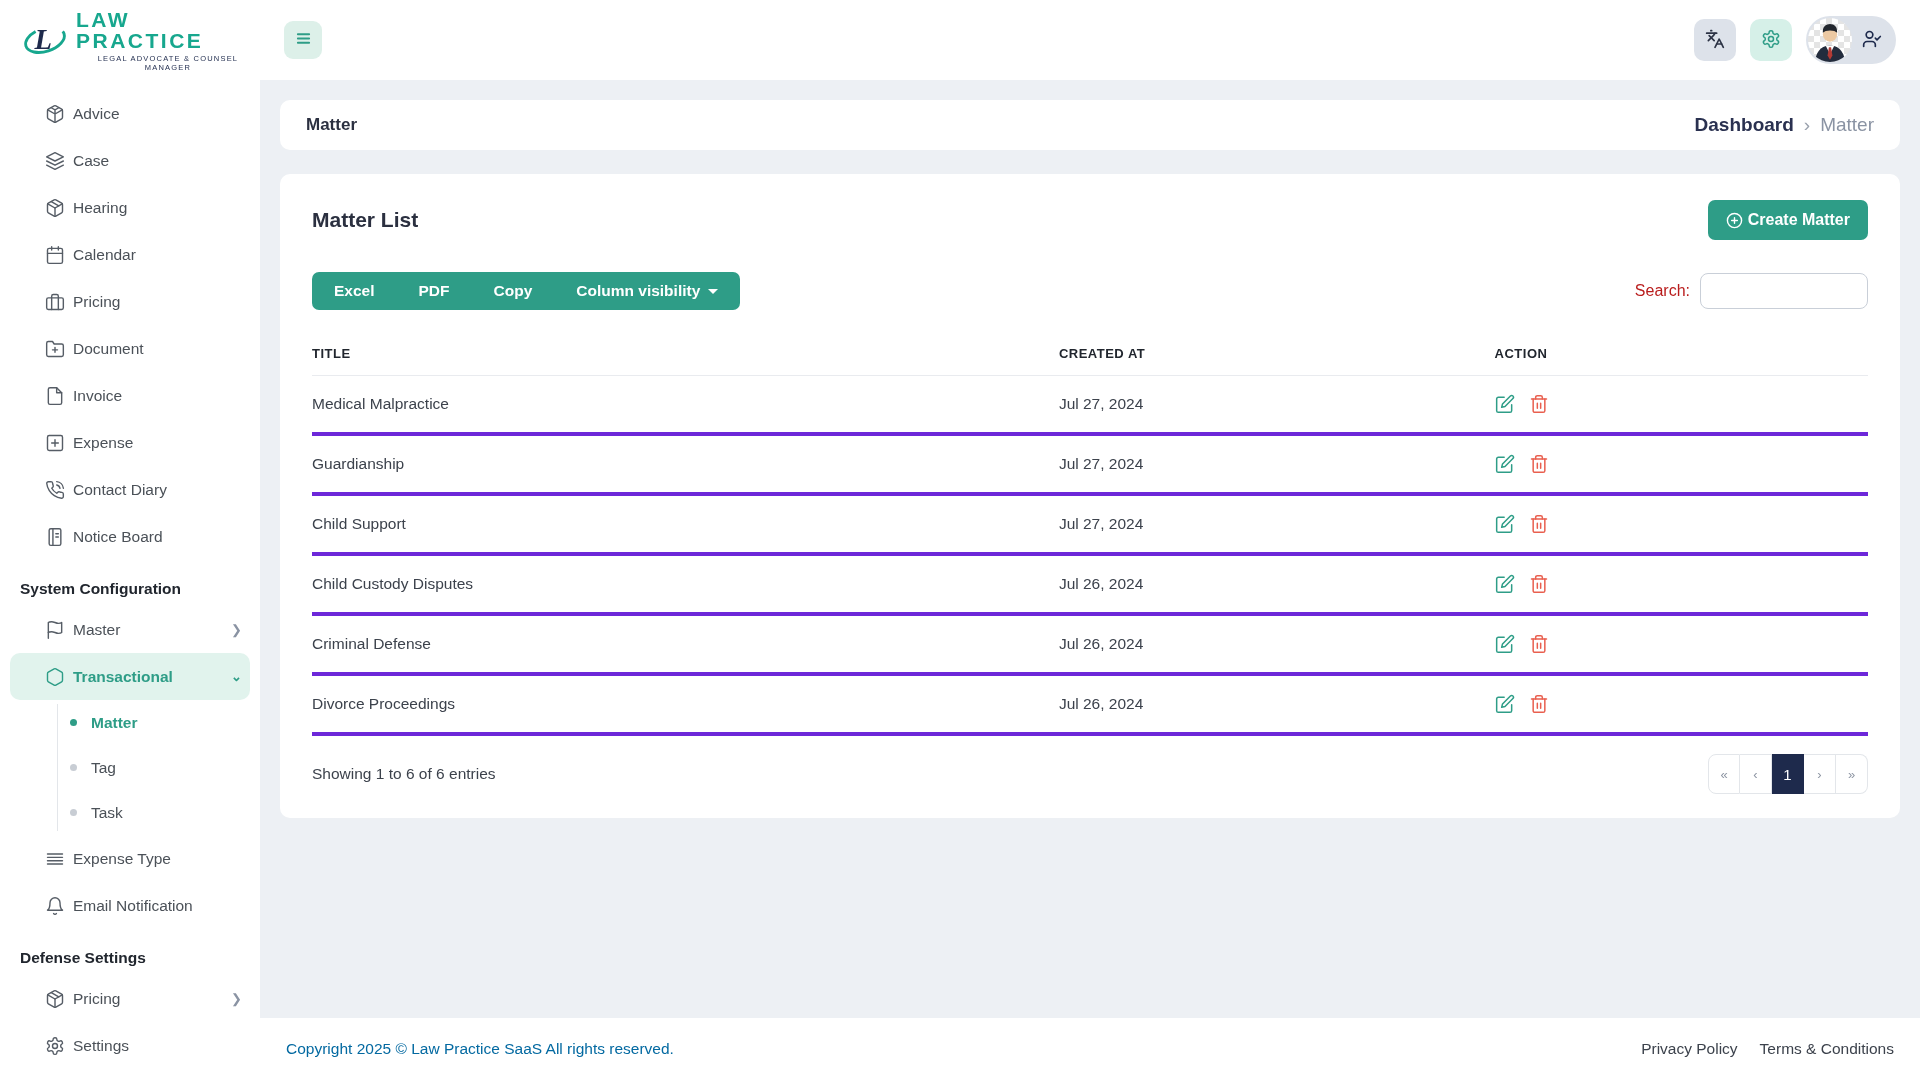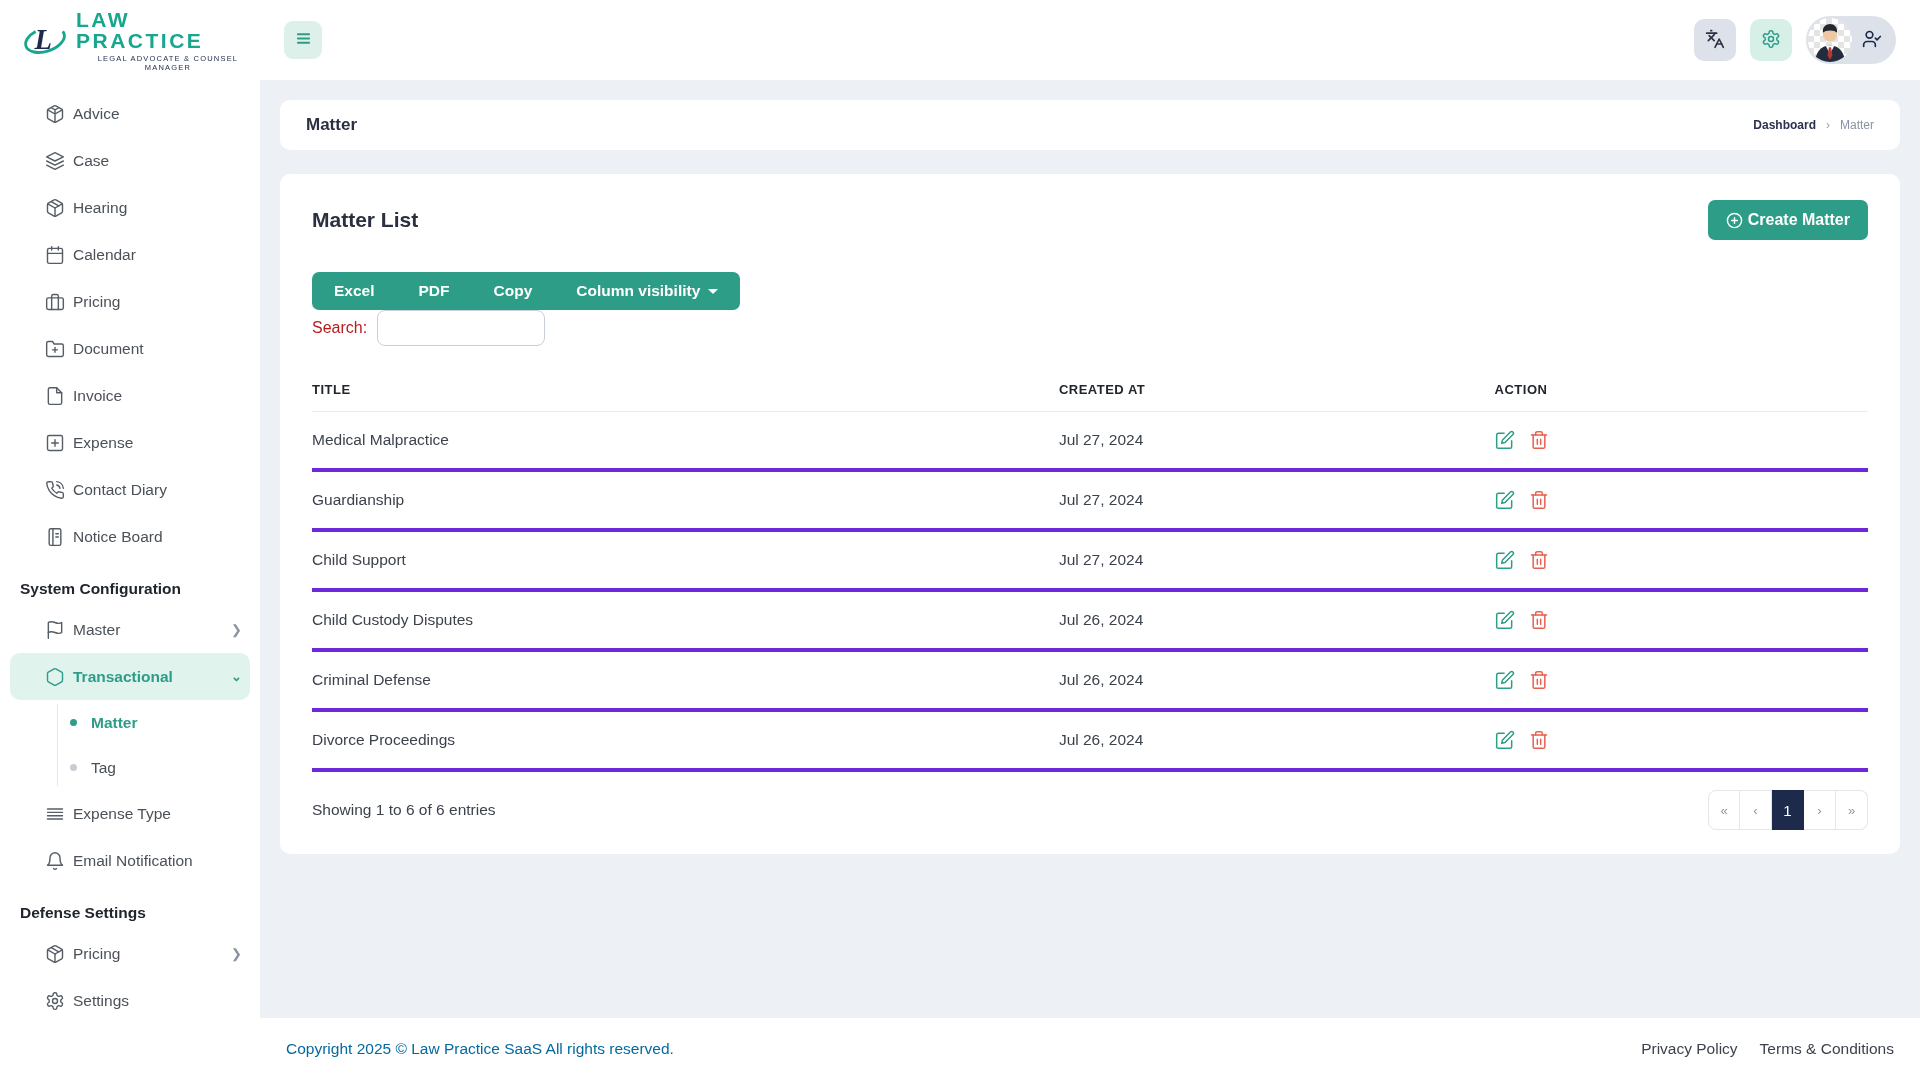--- a/index.html
+++ b/index.html
@@ -39,32 +39,32 @@
   .submenu { position:relative; }
   .submenu:before { content:""; position:absolute; left:57px; top:4px; bottom:4px; width:1px; background:#e3e6ea; }
   .sub-item { height:45px; display:flex; align-items:center; gap:14px; padding-left:70px; font-size:15.5px; color:#4b5158; cursor:pointer; }
   .dot { width:7px; height:7px; border-radius:50%; background:#c8cdd4; }
   .sub-item.active { color:#2e9d87; font-weight:bold; }
   .sub-item.active .dot { background:#2e9d87; }
 
   
   .crumb-card { background:#fff; border-radius:10px; height:50px; display:flex; align-items:center; justify-content:space-between; padding:0 26px; }
   .crumb-title { font-size:17px; font-weight:bold; color:#2b3040; }
-  .crumb-path { display:flex; align-items:center; gap:10px; font-size:12px; }
+  .crumb-path { display:flex; align-items:center; gap:10px; font-size:19px; }
   .crumb-root { color:#2a3150; font-weight:bold; cursor:pointer; }
   .crumb-sep { color:#9aa1ad; }
   .crumb-cur { color:#8a93a3; }
 
   
   .matter-card { background:#fff; border-radius:10px; margin-top:24px; padding:26px 32px 24px 32px; }
   .card-head { display:flex; align-items:center; justify-content:space-between; }
   .card-title { font-size:21px; font-weight:bold; color:#2b3040; }
   .create-btn { background:#2e9d87; color:#fff; border:none; border-radius:7px; height:40px; padding:0 18px; font-size:16px; font-weight:bold; display:flex; align-items:center; gap:5px; cursor:pointer; }
 
-  .toolbar { display:flex; align-items:flex-start; justify-content:space-between; margin-top:32px;flex-direction:column; }
+  .toolbar { display:flex; align-items:center; justify-content:space-between; margin-top:32px; }
   .btn-group { display:flex; background:#2e9d87; border-radius:7px; overflow:hidden; }
   .grp-btn { background:transparent; border:none; color:#fff; font-size:15.5px; font-weight:bold; padding:10px 22px; cursor:pointer; display:flex; align-items:center; gap:8px; }
   .caret-down { width:0; height:0; border-left:5px solid transparent; border-right:5px solid transparent; border-top:5px solid #fff; }
   .search-wrap { display:flex; align-items:center; gap:10px; }
   .search-lbl { font-size:16px; color:#b91c1c; }
   .search-input { width:168px; height:36px; border:1px solid #c9cfd8; border-radius:8px; padding:0 10px; font-size:15px; outline:none; }
 
   table { width:100%; border-collapse:collapse; margin-top:22px; }
   thead th { text-align:left; font-size:13px; letter-spacing:.5px; color:#21262e; text-transform:uppercase; padding:14px 0; border-bottom:1px solid #e9ebef; }
   tbody td { font-size:15.5px; color:#3c424c; padding:0; height:56px; border-bottom:4px solid #6d28d9; }
@@ -255,20 +255,24 @@
 
     <div class="submenu">
       <div class="sub-item active">
         <span class="dot"></span>
         <span>Matter</span>
       </div>
       <div class="sub-item">
         <span class="dot"></span>
         <span>Tag</span>
       </div>
+      <div class="sub-item">
+        <span class="dot"></span>
+        <span>Task</span>
+      </div>
     </div>
 
     <div class="side-item">
       <span class="ic"><svg class="ic" viewBox="0 0 24 24" fill="none" stroke="currentColor" stroke-width="1.7" stroke-linecap="round">
             <path d="M3 6h18M3 10h18M3 14h18M3 18h18"></path>
           </svg></span>
       <span class="lbl">Expense Type</span>
     </div>
     <div class="side-item">
       <span class="ic"><svg class="ic" viewBox="0 0 24 24" fill="none" stroke="currentColor" stroke-width="1.7" stroke-linecap="round" stroke-linejoin="round">

